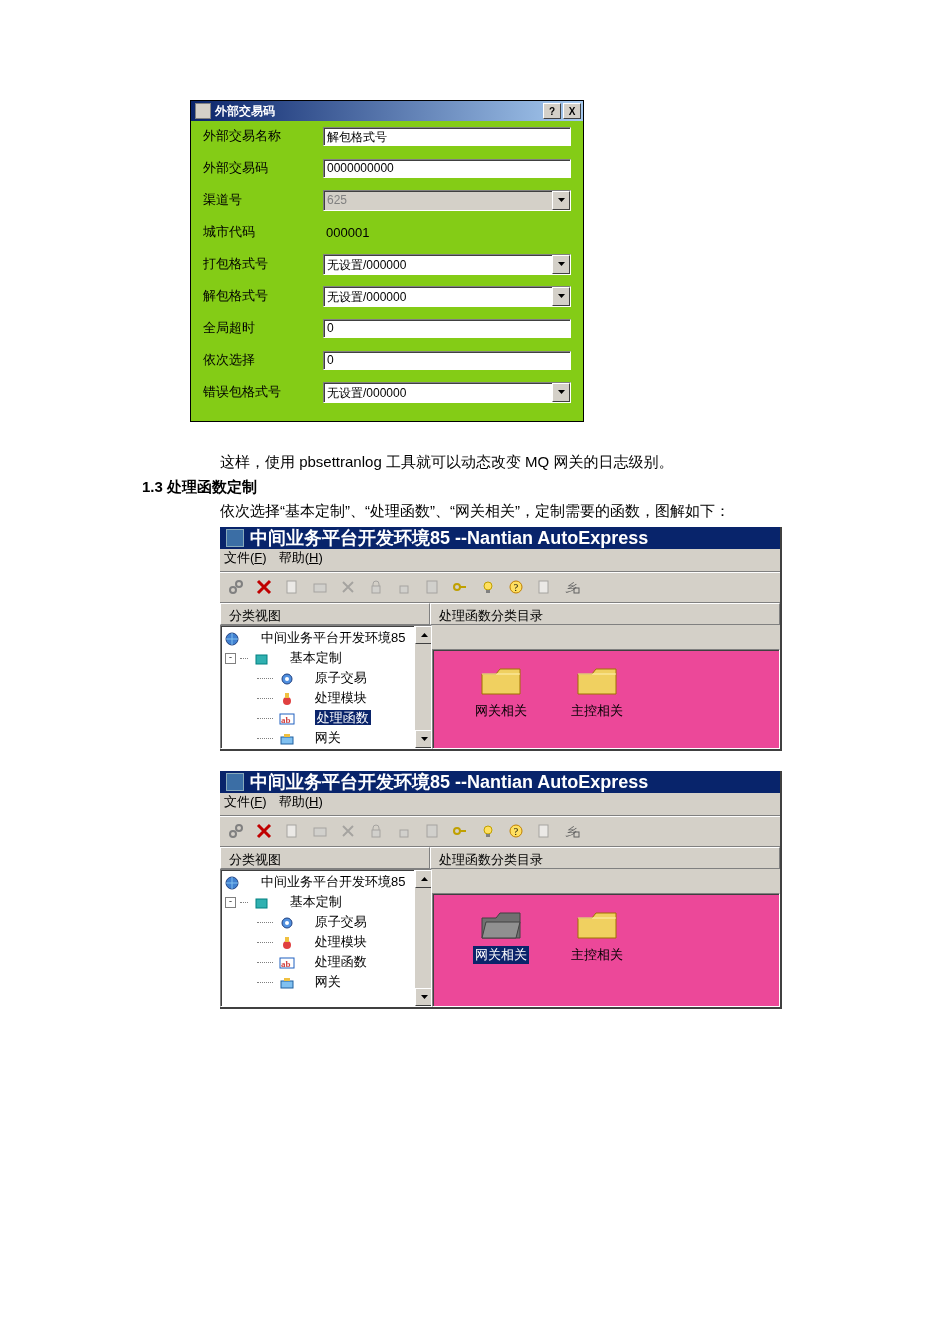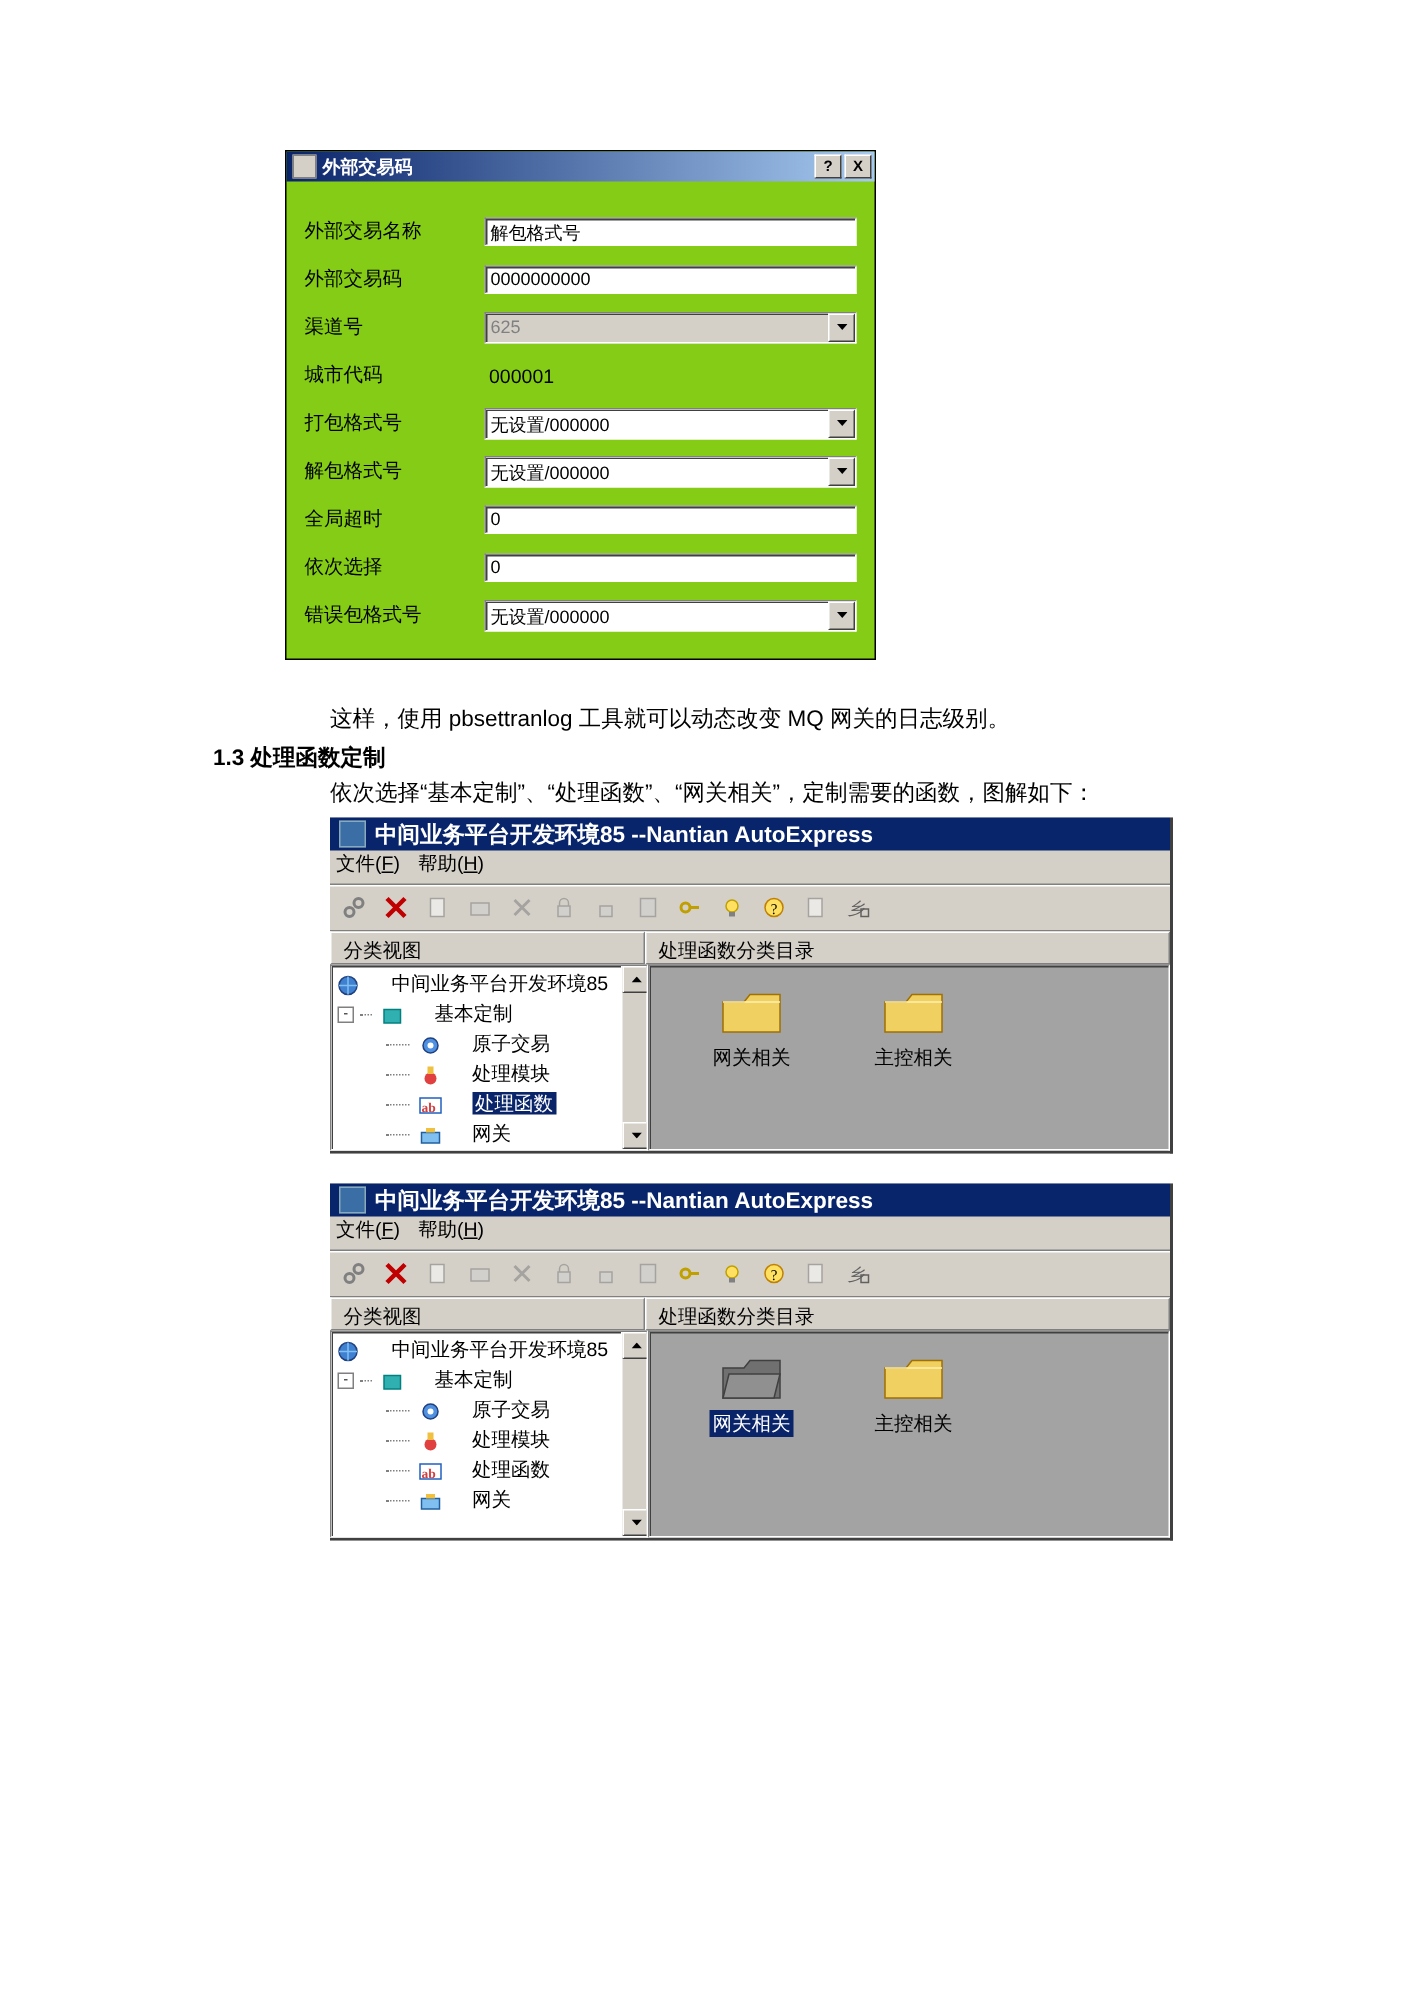--- a/index.html
+++ b/index.html
@@ -48,21 +48,21 @@
     display: inline-flex;
     align-items: center;
     justify-content: center;
     font-family: Tahoma, sans-serif;
     font-size: 10px;
     font-weight: bold;
     color: #000;
     cursor: default;
   }
   .dialog1 .body {
-    padding: 18px 12px 12px 12px;
+    padding: 0 12px 12px 12px;
     border-radius: 31px;
   }
   .form-row {
     display: flex;
     align-items: center;
     height: 30px;
     margin-bottom: 2px;
   }
   .form-row .lbl {
     width: 120px;
@@ -160,21 +160,21 @@
     background: #d4d0c8;
     border-right: 2px solid #404040;
     border-bottom: 2px solid #404040;
     margin-bottom: 20px;
   }
   .ide-title {
     height: 22px;
     background: #08246b;
     color: #fff;
     font-weight: bold;
-    font-size: 15px;
+    font-size: 18px;
     display: flex;
     align-items: center;
     padding: 0 6px;
   }
   .ide-title .ide-icon {
     width: 16px; height: 16px; display: inline-block;
     background: #3b6ea5; border: 1px solid #8ab; margin-right: 6px;
   }
   .menu-bar {
     height: 22px;
@@ -269,30 +269,31 @@
   .tree-panel li.lvl2 { padding-left: 32px; }
   .node-icon {
     display: inline-block; width: 16px; height: 14px;
     vertical-align: middle; margin-right: 20px;
   }
   .tree-panel .sel {
     background: #0a246a; color: #fff; padding: 0 2px;
   }
   .right-panel {
     flex: 1;
-    background: #a3a3a3;
+    background: #ec4899;
     border-top: 1px solid #808080;
     border-left: 1px solid #808080;
     border-right: 1px solid #fff;
     border-bottom: 1px solid #fff;
     box-shadow: inset 1px 1px 0 #404040;
     display: flex;
-    gap: 36px;
+    gap: 24px;
     padding: 14px 0 0 32px;
     font-size: 13px;
+    margin-top: 24px;
   }
   .folder-item {
     display: flex; flex-direction: column; align-items: center;
     width: 72px;
   }
   .folder-item .folder-ico {
     width: 42px; height: 34px;
   }
   .folder-item .fname { margin-top: 4px; padding: 0 2px; }
   .folder-item .fname.sel {

